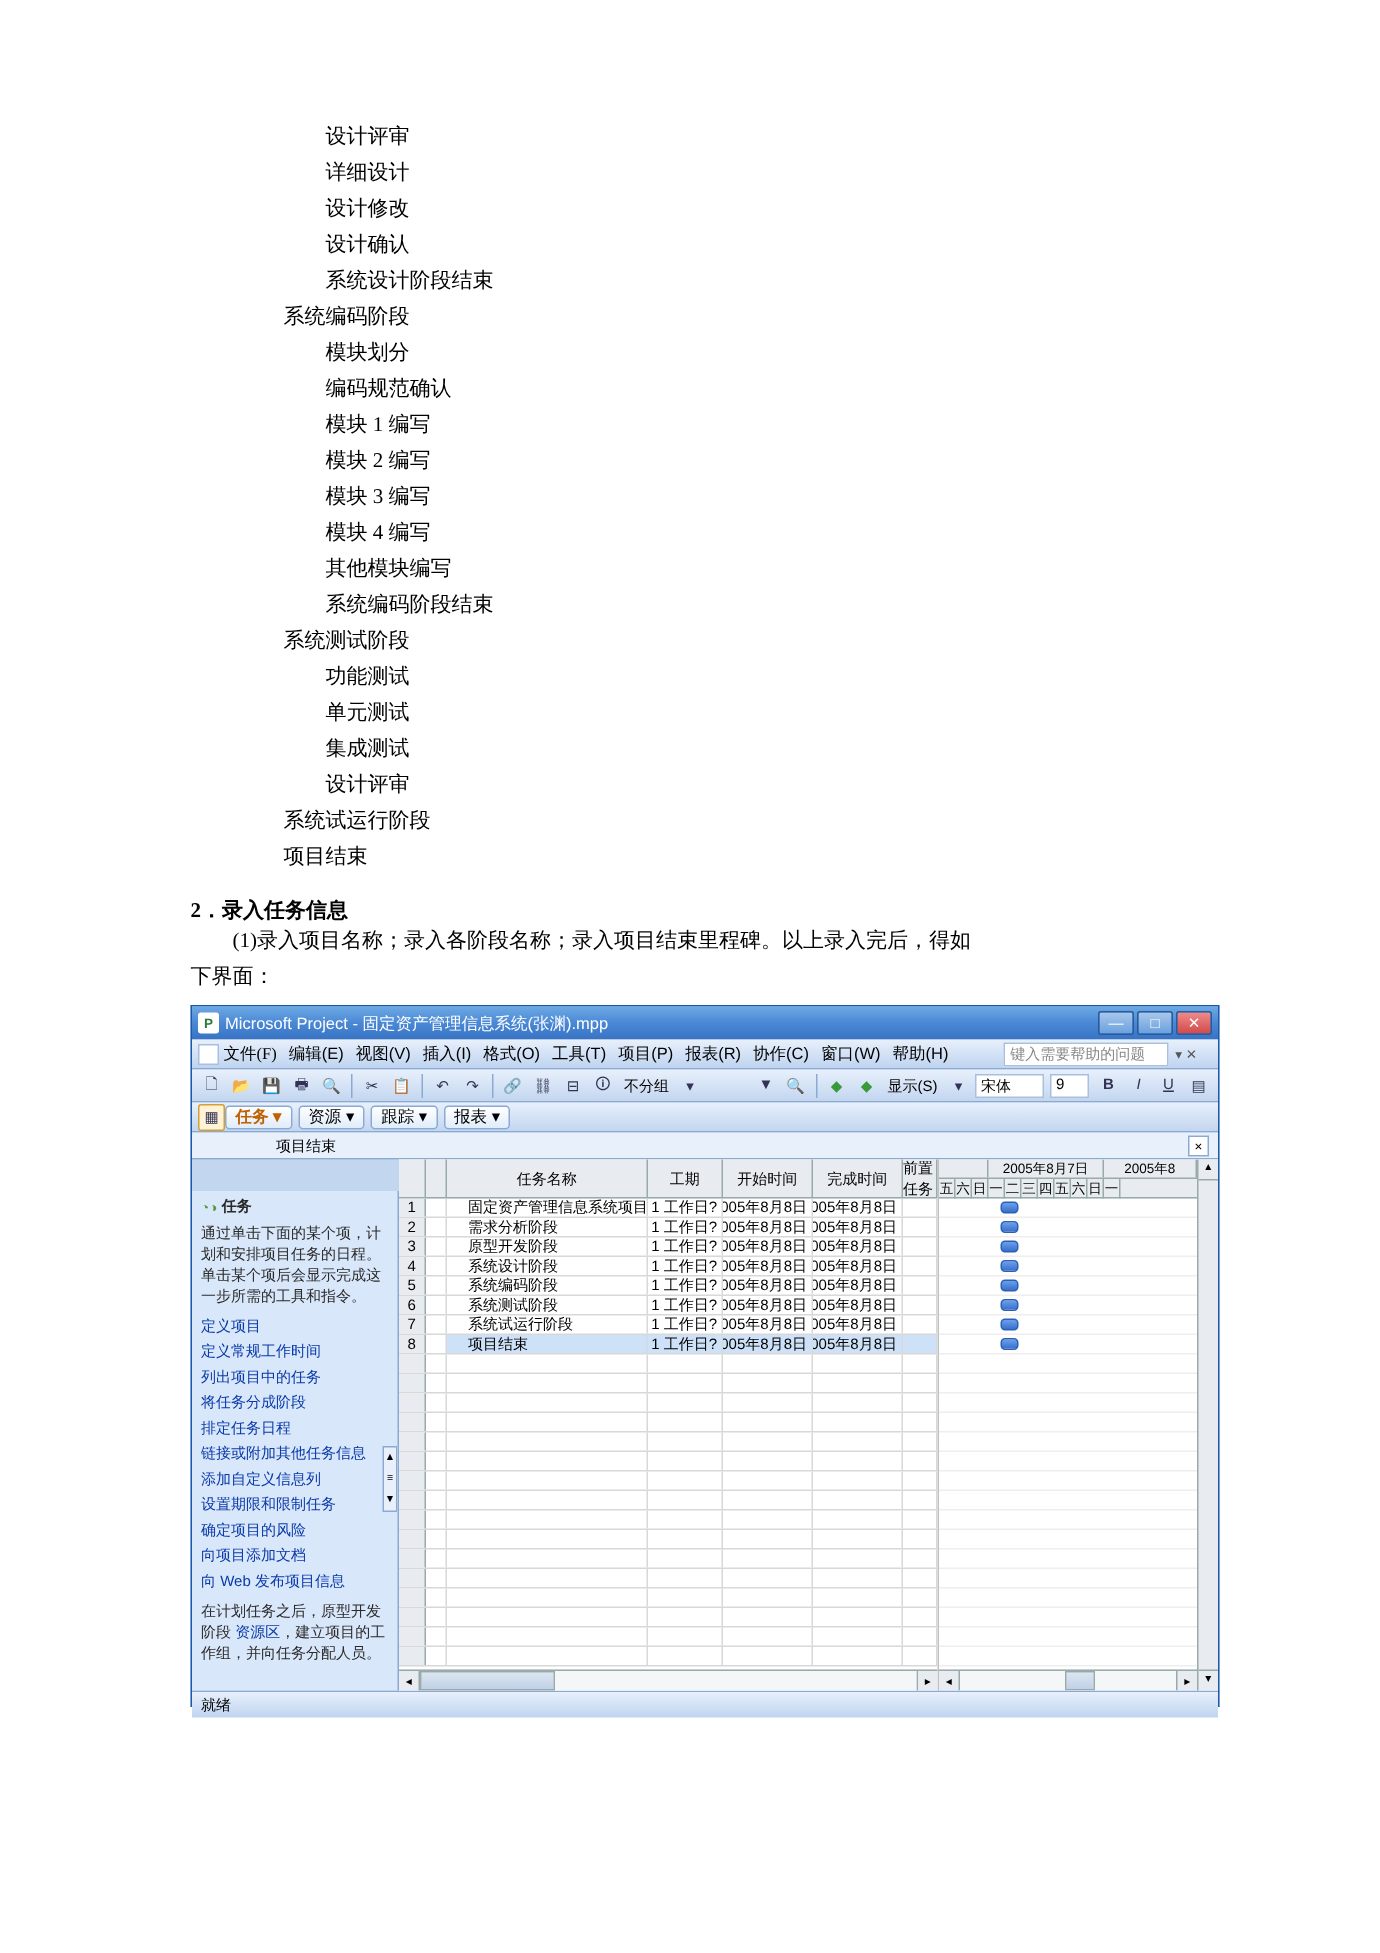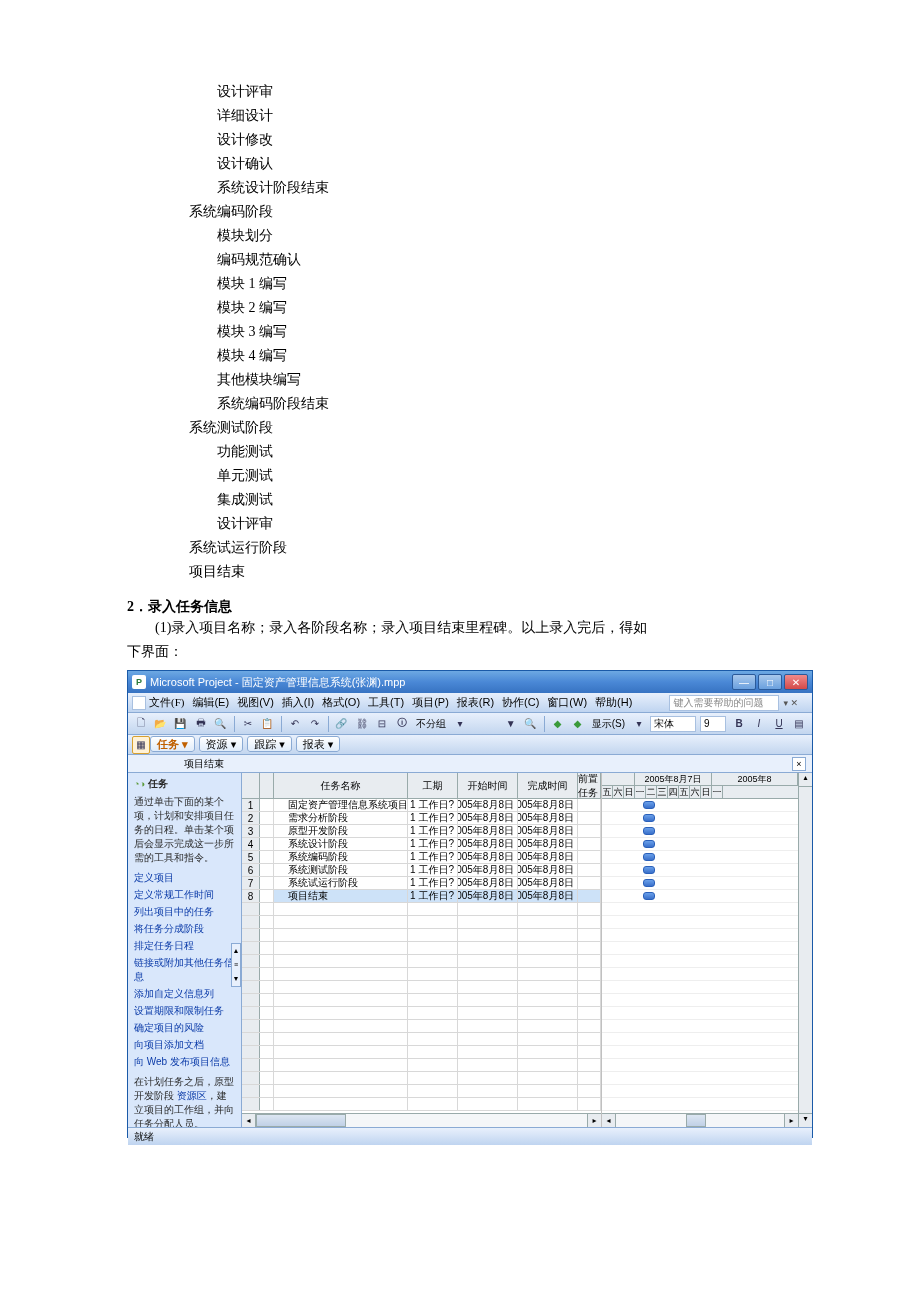--- a/index.html
+++ b/index.html
@@ -26,21 +26,21 @@
     .tb { width: 18px; height: 18px; border: 1px solid transparent; border-radius: 2px; display: inline-flex; align-items: center; justify-content: center; font-size: 10px; color: #335; }
     .tsep { width: 1px; height: 16px; background: #8aaad4; margin: 0 2px; }
     .tbtxt { padding: 0 3px; }
     .toolbar2 { height: 20px; background: linear-gradient(#e8f0fc, #c3d6ef); border-bottom: 1px solid #8aaad4; display: flex; align-items: center; padding: 0 4px; font-size: 11px; }
     .pill { background: linear-gradient(#fff, #e0ecfa); border: 1px solid #8aaad4; border-radius: 3px; padding: 1px 6px; margin-right: 4px; }
     .pill.orange { color: #c06000; font-weight: bold; }
     .subbar { height: 18px; background: #e8f0fc; border-bottom: 1px solid #8aaad4; padding: 0 6px; display: flex; align-items: center; }
     .subbar .lbl { margin-left: 50px; font-size: 10px; }
     .subbar .x { width: 14px; height: 14px; border: 1px solid #8aaad4; background: #fff; display: inline-flex; align-items: center; justify-content: center; font-size: 9px; }
     .workarea { display: flex; height: 354px; }
-    .sidepane { width: 114px; background: #d9e7fb; border-right: 1px solid #8aaad4; padding: 4px 6px; font-size: 10px; line-height: 14px; overflow: hidden; position: relative; }
+    .sidepane { width: 138px; background: #d9e7fb; border-right: 1px solid #8aaad4; padding: 4px 6px; font-size: 10px; line-height: 14px; overflow: hidden; position: relative; margin-top: 21px; }
     .sidepane .hdr { font-weight: bold; color: #2a2a2a; margin-bottom: 4px; display: flex; align-items: center; }
     .sidepane .hdr::before { content: "◔◑"; color: #5a9a3a; margin-right: 3px; font-size: 9px; }
     .sidepane .intro { color: #2a2a2a; margin-bottom: 6px; }
     .sidepane .lnk { color: #0a3aa8; margin-bottom: 3px; cursor: pointer; }
     .sidepane .endtxt { color: #2a2a2a; margin-top: 6px; }
     .sidepane .endtxt .il { color: #0a3aa8; }
     .scrollstub { position: absolute; right: 0; top: 170px; width: 10px; height: 44px; background: #e8f0fc; border: 1px solid #8aaad4; font-size: 7px; text-align: center; }
     .grid { flex: 1; display: flex; background: #fff; position: relative; }
     .leftgrid { flex: 0 0 360px; display: flex; flex-direction: column; border-right: 1px solid #c0c0c0; }
     .rightgrid { flex: 1; display: flex; flex-direction: column; overflow: hidden; }

